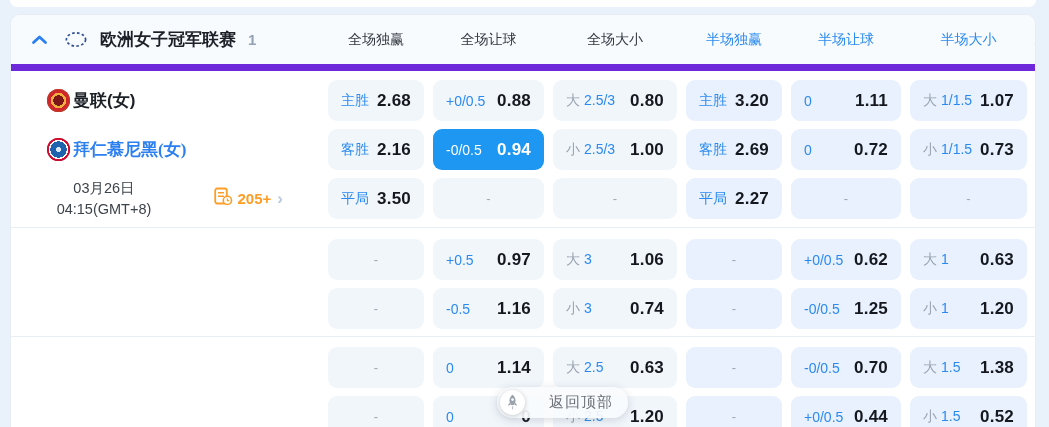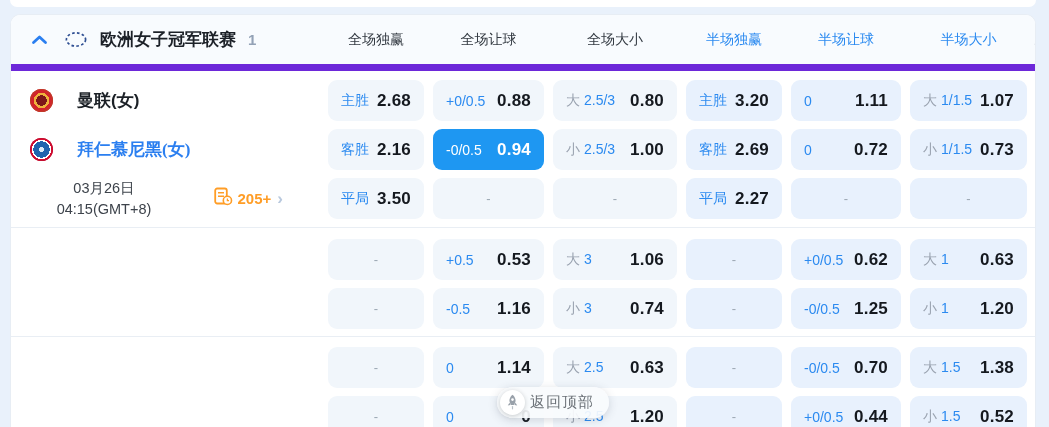--- a/index.html
+++ b/index.html
@@ -50,36 +50,36 @@
   .cell.half{background:#e8f1fd;}
   .cell .lab{color:#2b8af0;font-size:14px;white-space:nowrap;}
   .cell .pre{color:#9aa3b0;margin-right:4px;}
   .cell .val{color:#15191f;font-size:17px;font-weight:700;letter-spacing:.2px;}
   .cell.dash{justify-content:center;cursor:default;}
   .cell.dash .dashmark{color:#9aa6b2;font-size:13px;}
   .cell.sel{background:#1e97f2;}
   .cell.sel .lab,.cell.sel .pre,.cell.sel .val{color:#fff;}
 
   
-  .left-team{display:flex;align-items:center;gap:24px;padding-left:19px;}
+  .left-team{display:flex;align-items:center;gap:3px;padding-left:36px;}
   .logo{width:23px;height:23px;border-radius:50%;flex:0 0 auto;}
   .logo.mu{background:radial-gradient(circle,#7d1619 0 33%,#eeb23c 33% 48%,#d2242b 48% 100%);box-shadow:0 0 0 1px #c03a2a inset;}
   .logo.fcb{background:radial-gradient(circle,#d7e9f8 0 15%,#1f63ae 15% 50%,#ffffff 50% 60%,#dc0c33 60% 100%);box-shadow:0 0 0 1px #c40f30 inset;}
   .team-name{font-size:17px;font-weight:700;color:#1b2026;white-space:nowrap;}
   .team-name.away{color:#2b7ff0;font-family:Liberation Serif, serif;}
   .left-meta{display:flex;align-items:center;width:100%;box-sizing:border-box;padding-left:28px;}
   .datetime{width:130px;text-align:center;color:#3d434b;font-size:14.5px;line-height:1.4;}
   .more-markets{margin-left:auto;margin-right:36px;display:flex;align-items:center;gap:5px;cursor:pointer;}
   .more-count{color:#ff9d26;font-size:15px;font-weight:600;}
   .more-chevron{color:#b9c9de;font-size:17px;font-weight:700;line-height:1;margin-left:1px;}
 
   
   .back-top{
     position:absolute;left:497px;top:387px;height:31px;z-index:6;
-    display:flex;align-items:center;gap:5px;
+    display:flex;align-items:center;gap:24px;
     background:rgba(249,251,253,.92);border-radius:16px;padding:0 15px 0 3px;
     box-shadow:0 2px 10px rgba(60,70,90,.20);cursor:pointer;
   }
   .rocket-circle{width:25px;height:25px;border-radius:50%;background:#fff;
     box-shadow:0 1px 5px rgba(0,0,0,.20);display:flex;align-items:center;justify-content:center;}
   .back-top-label{color:#6b7177;font-size:15px;letter-spacing:1px;white-space:nowrap;}
 </style>
 </head>
 <body>
 
@@ -233,21 +233,21 @@
       </div>
       <div class="divider"></div>
       <div class="group g2">
         <div class="grid-row odds-row">
           <div></div>
           <div class="cell dash">
             <span class="dashmark">-</span>
           </div>
           <div class="cell">
             <span class="lab">+0.5</span>
-            <span class="val">0.53</span>
+            <span class="val">0.97</span>
           </div>
           <div class="cell">
             <span class="lab"><span class="pre">大</span>3</span>
             <span class="val">1.06</span>
           </div>
           <div class="cell half dash">
             <span class="dashmark">-</span>
           </div>
           <div class="cell half">
             <span class="lab">+0/0.5</span>

